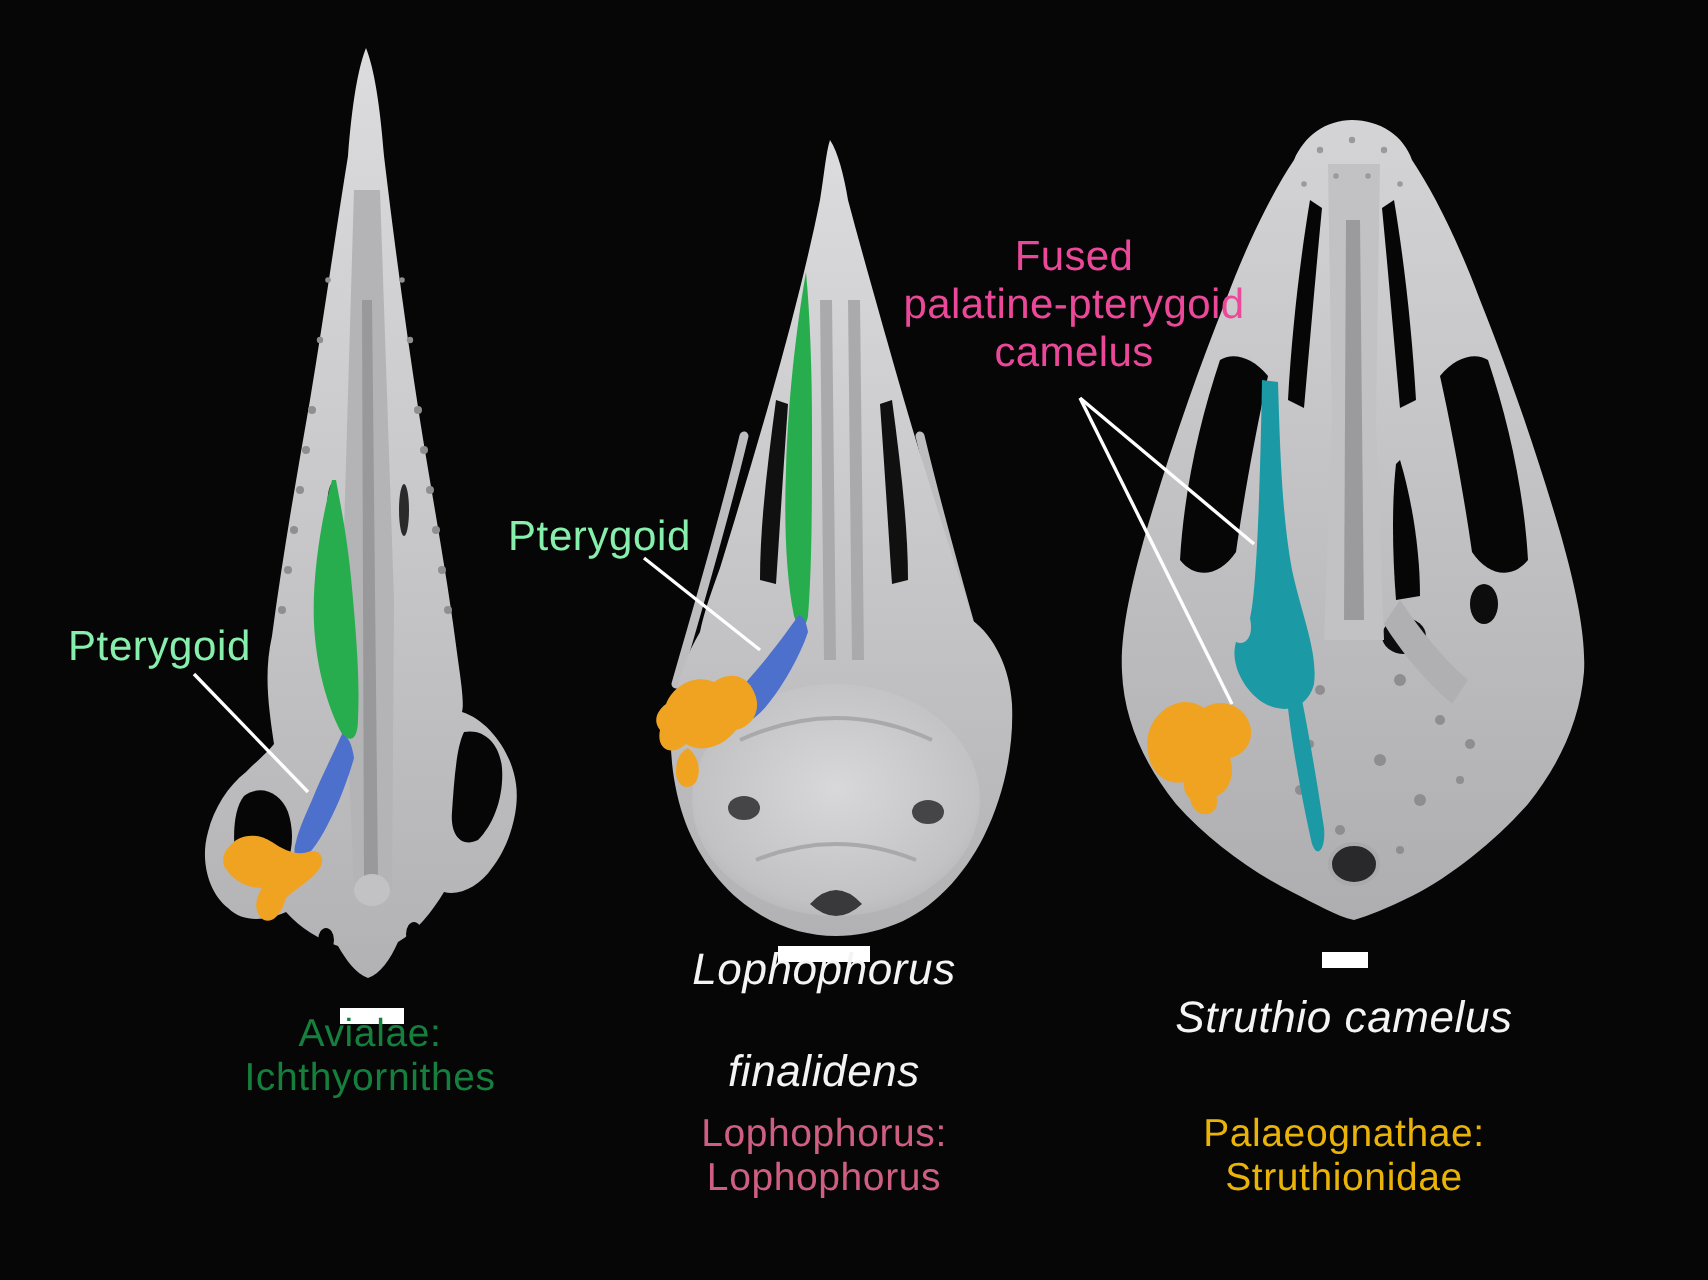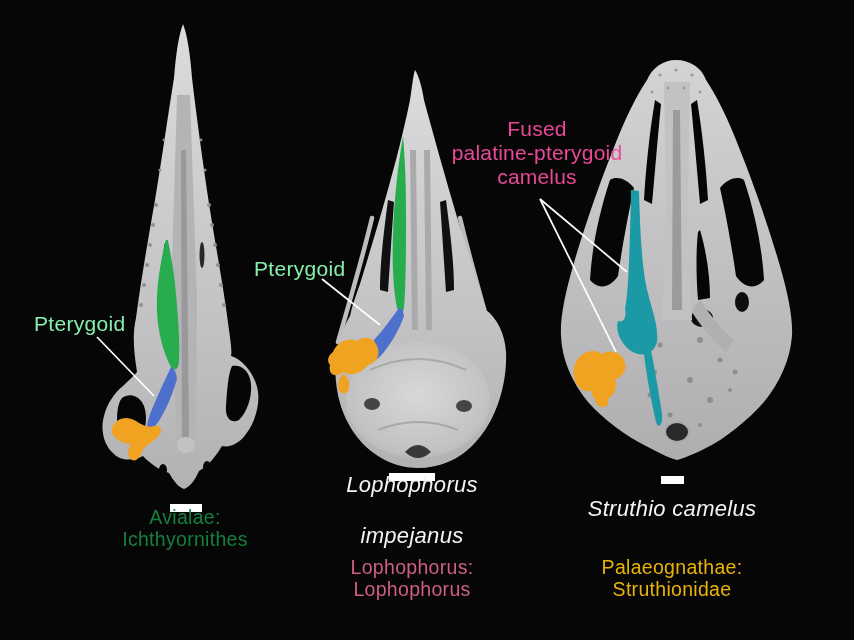--- a/index.html
+++ b/index.html
@@ -171,21 +171,21 @@
   <div class="caption cap-left">
     <div class="clade-block" style="color: #15803d;">
       <div>Avialae:</div>
       <div>Ichthyornithes</div>
     </div>
   </div>
 
   <div class="caption cap-mid">
     <div class="name-block">
       <div class="name-line">Lophophorus</div>
-      <div class="name-line">impejanus</div>
+      <div class="name-line">finalidens</div>
     </div>
     <div class="clade-block" style="color: rgb(207, 95, 130);">
       <div>Lophophorus:</div>
       <div>Lophophorus</div>
     </div>
   </div>
 
   <div class="caption cap-right">
     <div class="name-block">
       <div class="name-line">Struthio camelus</div>

